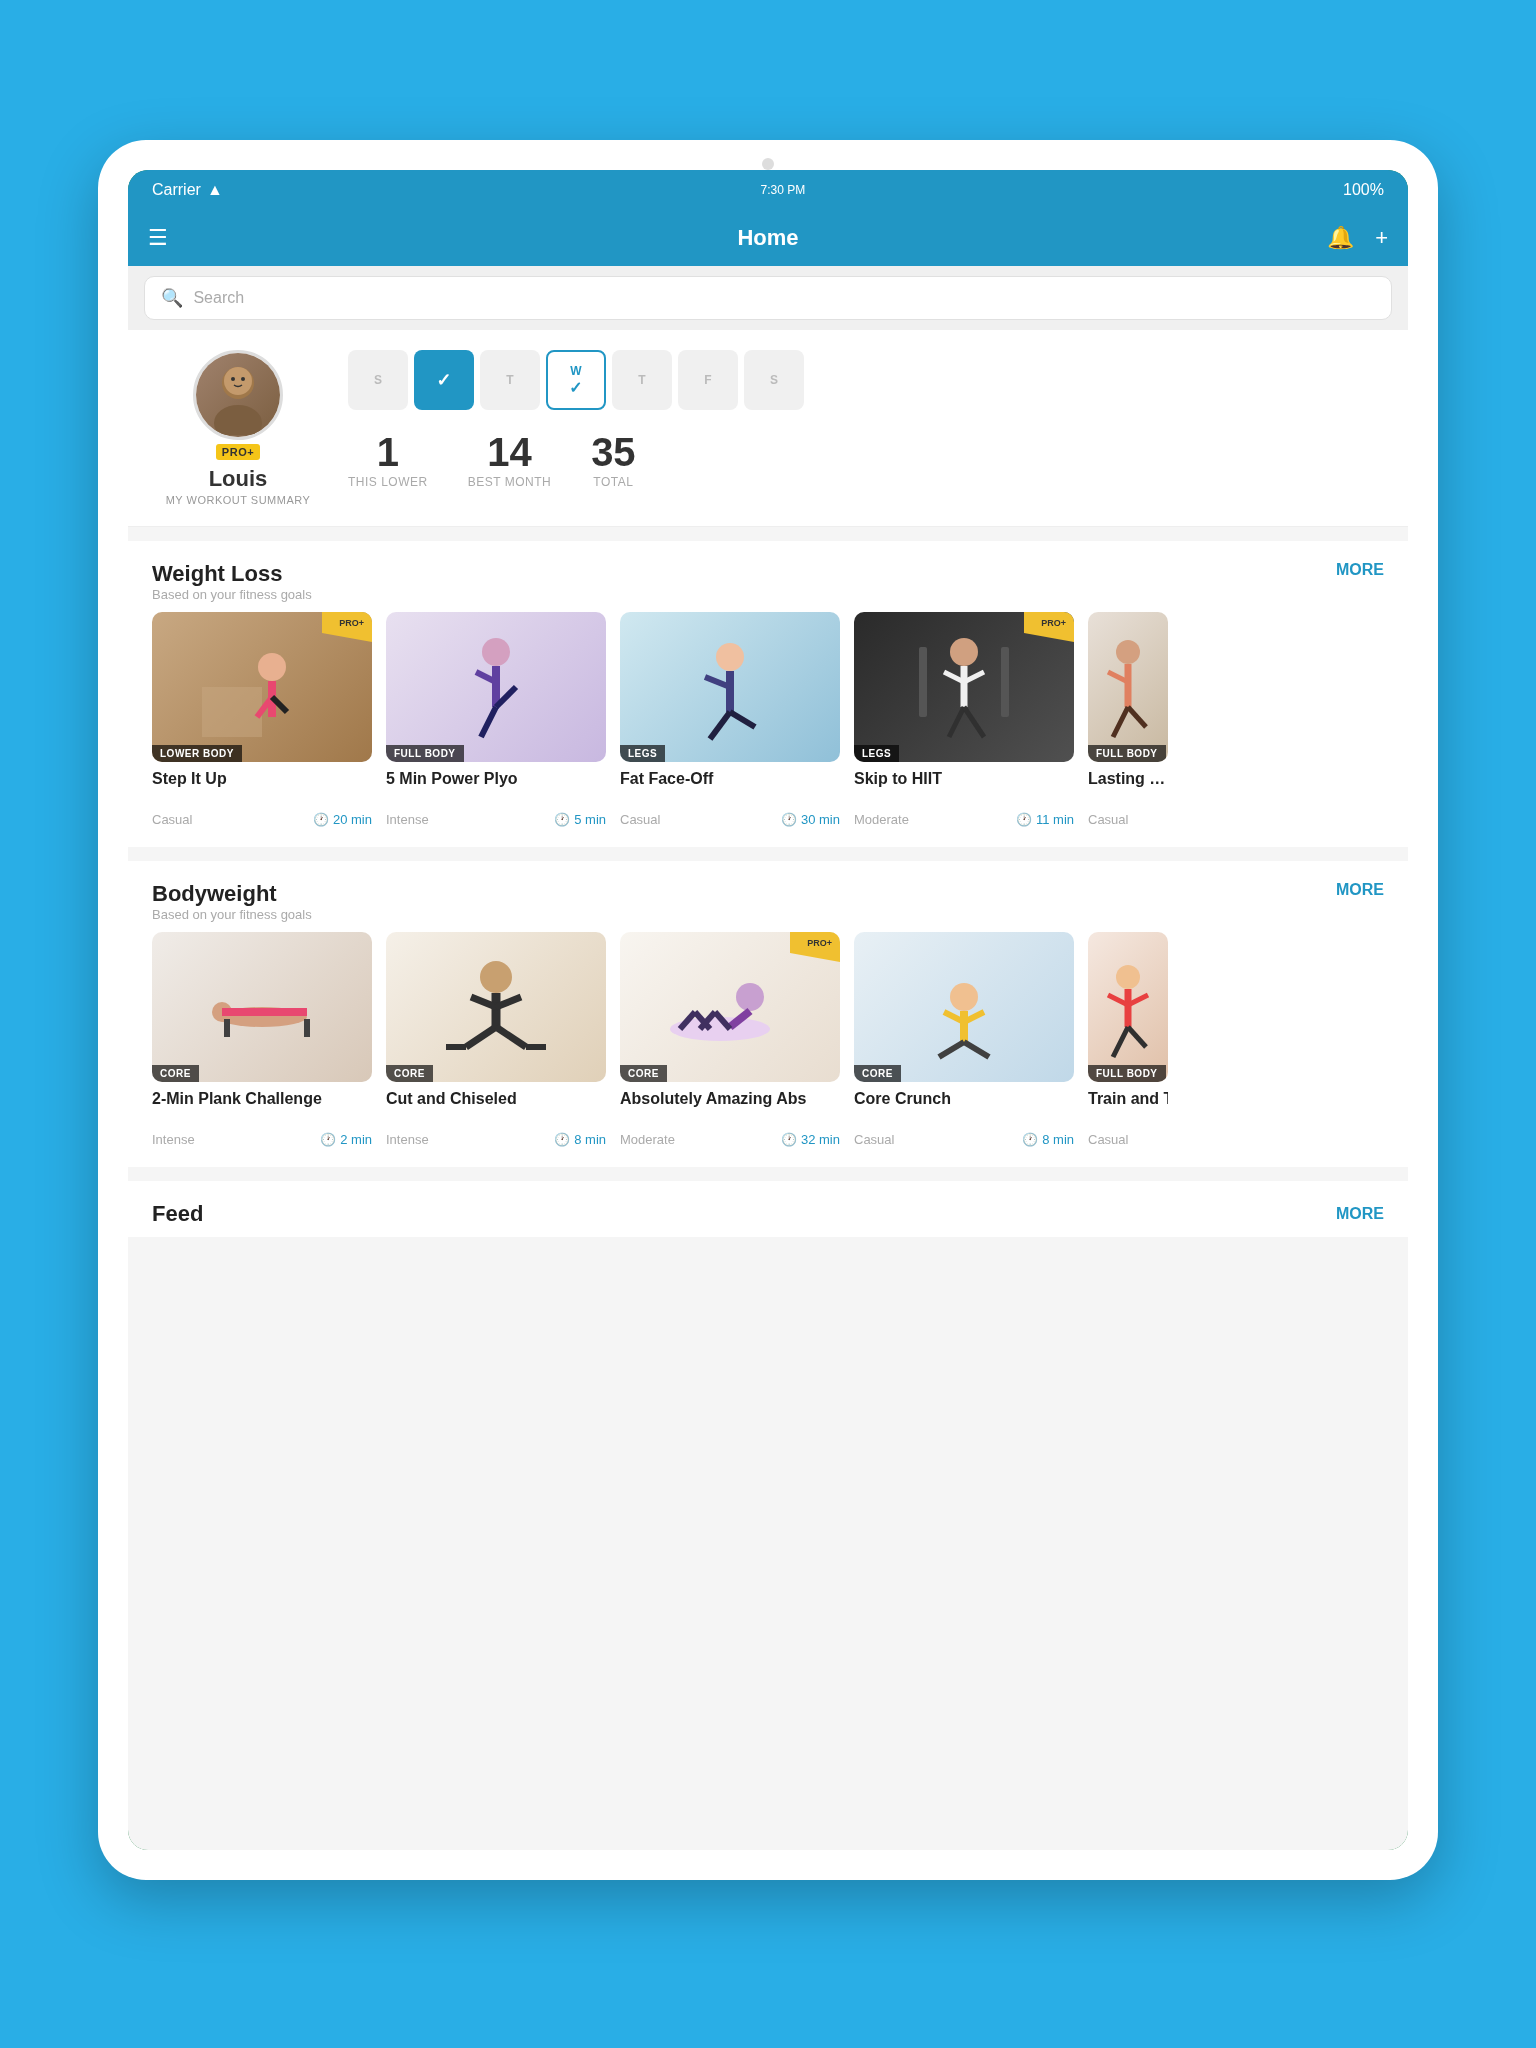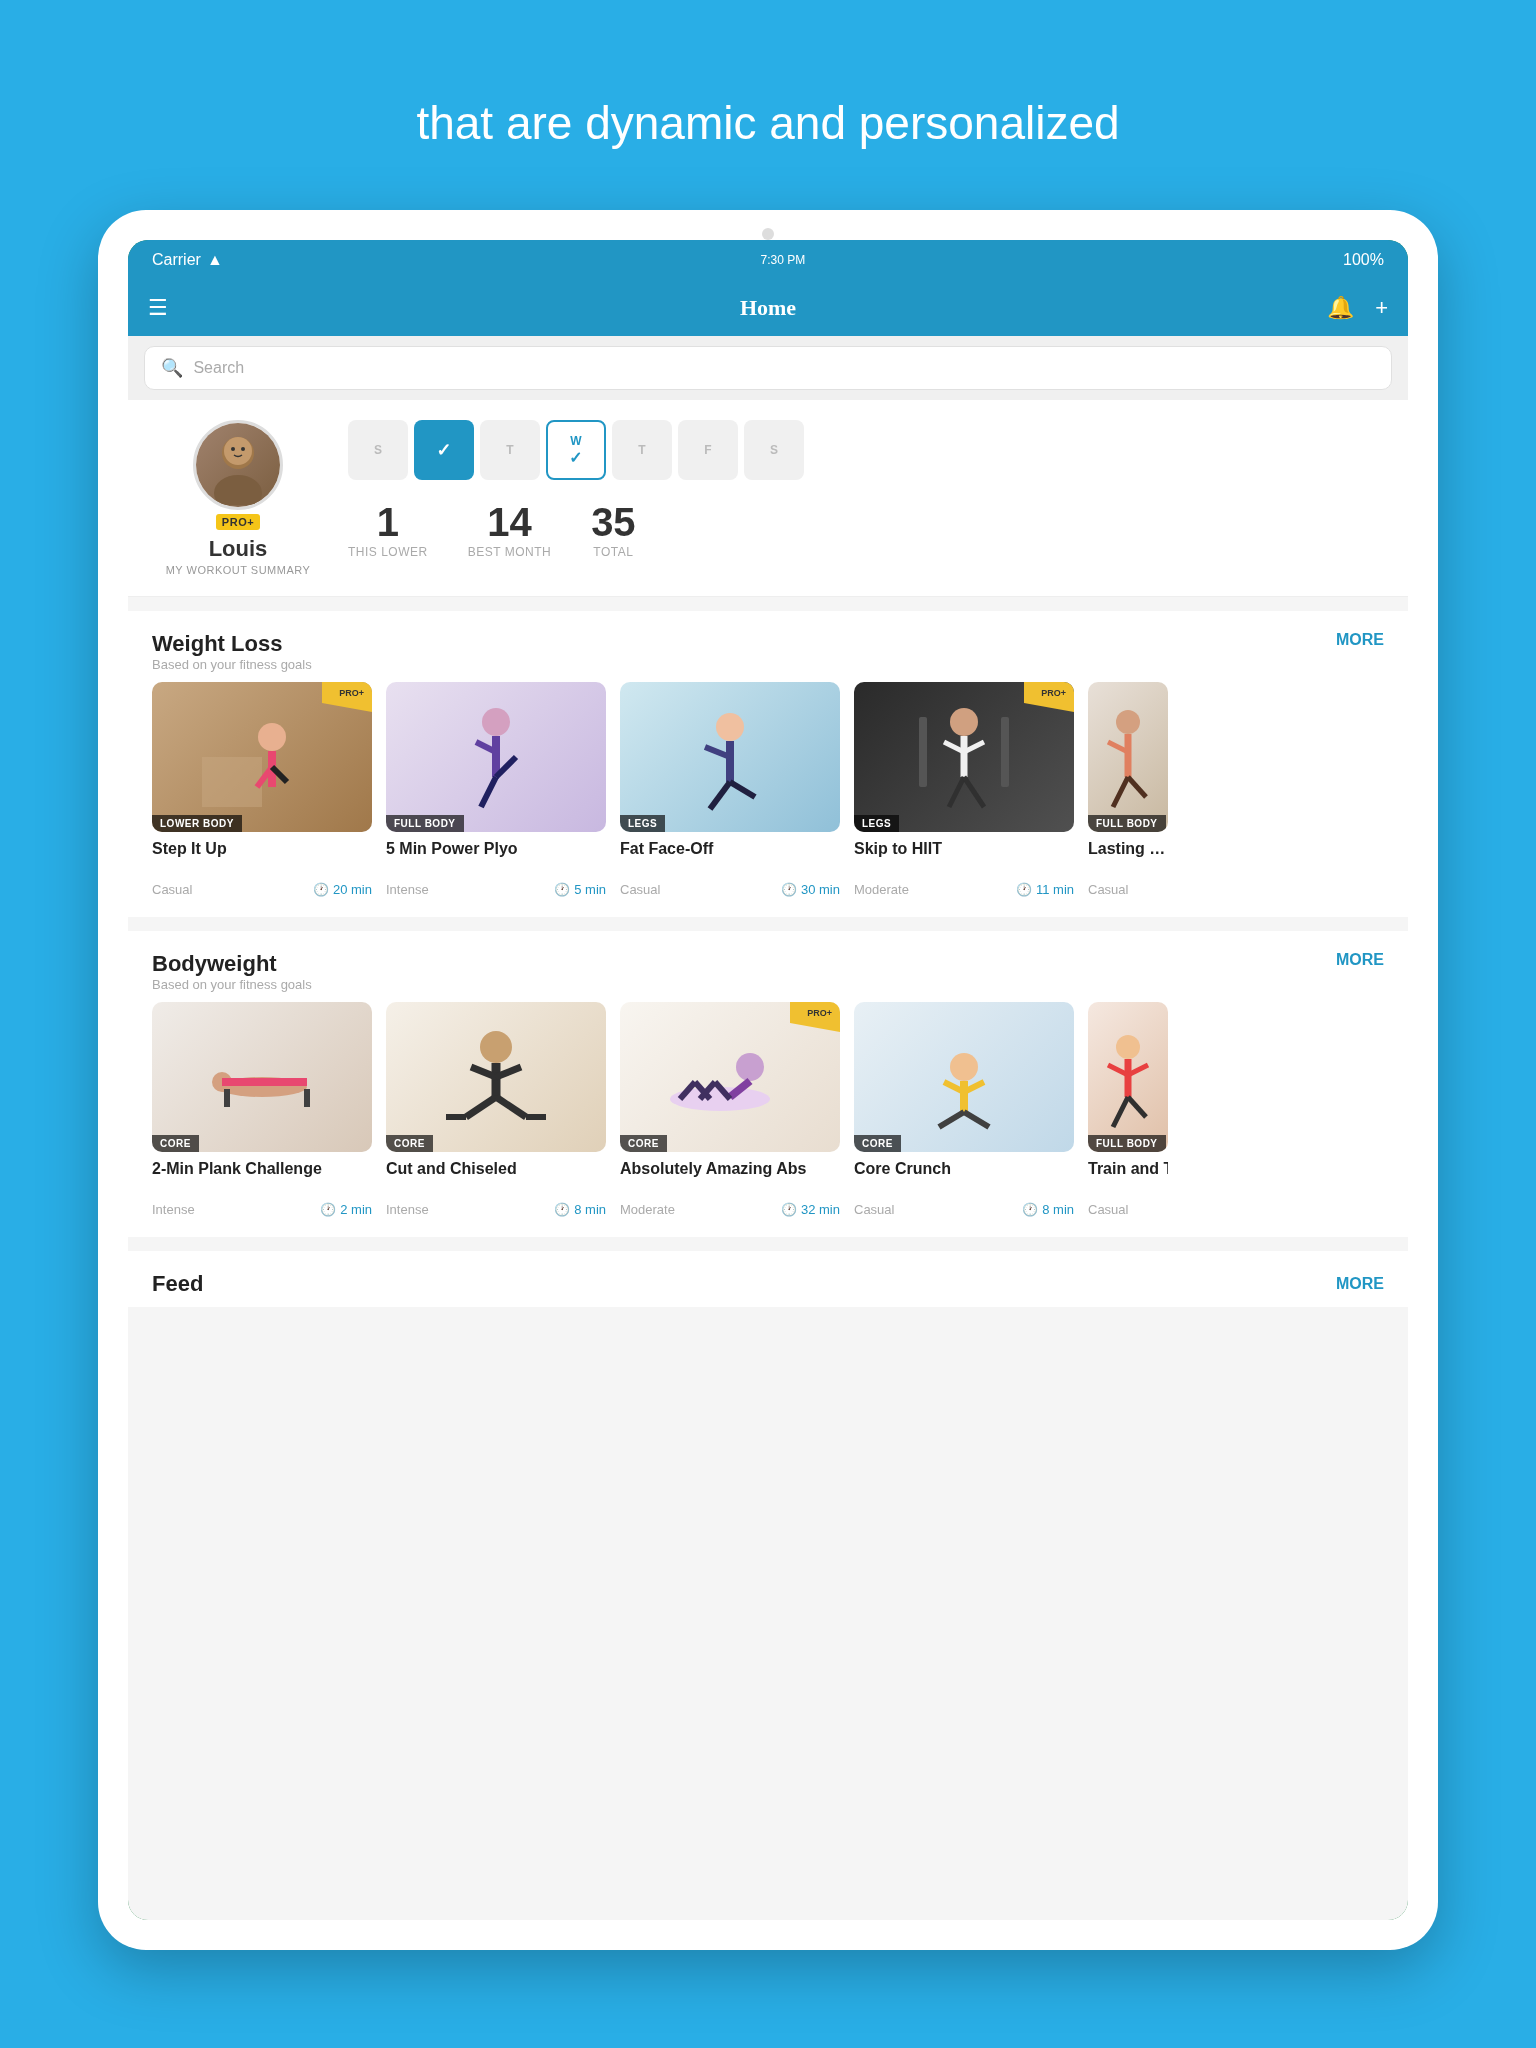--- a/index.html
+++ b/index.html
@@ -81,21 +81,20 @@
       padding: 0 20px;
       flex-shrink: 0;
     }
     .nav-title {
       color: white;
       font-size: 22px;
       font-weight: 600;
       position: absolute;
       left: 50%;
       transform: translateX(-50%);
-      font-family: Liberation Serif, serif;
     }
     .nav-icon { color: white; font-size: 22px; cursor: pointer; }
     .nav-right { display: flex; gap: 20px; }
 
     
     .search-bar {
       background: #f0f0f0;
       padding: 10px 16px;
       flex-shrink: 0;
     }
@@ -334,21 +333,20 @@
       position: absolute;
       top: 18px;
       left: 50%;
       transform: translateX(-50%);
     }
   </style>
 </head>
 <body>
 
 <div class="bg-header">
-  <p>that are dynamic and personalized</p>
 </div>
 
 <div class="device-wrapper">
   <div class="device">
     <div class="camera-dot"></div>
     <div class="device-inner">
 
       <div class="status-bar">
         <div class="status-left">
           <span>Carrier</span>

